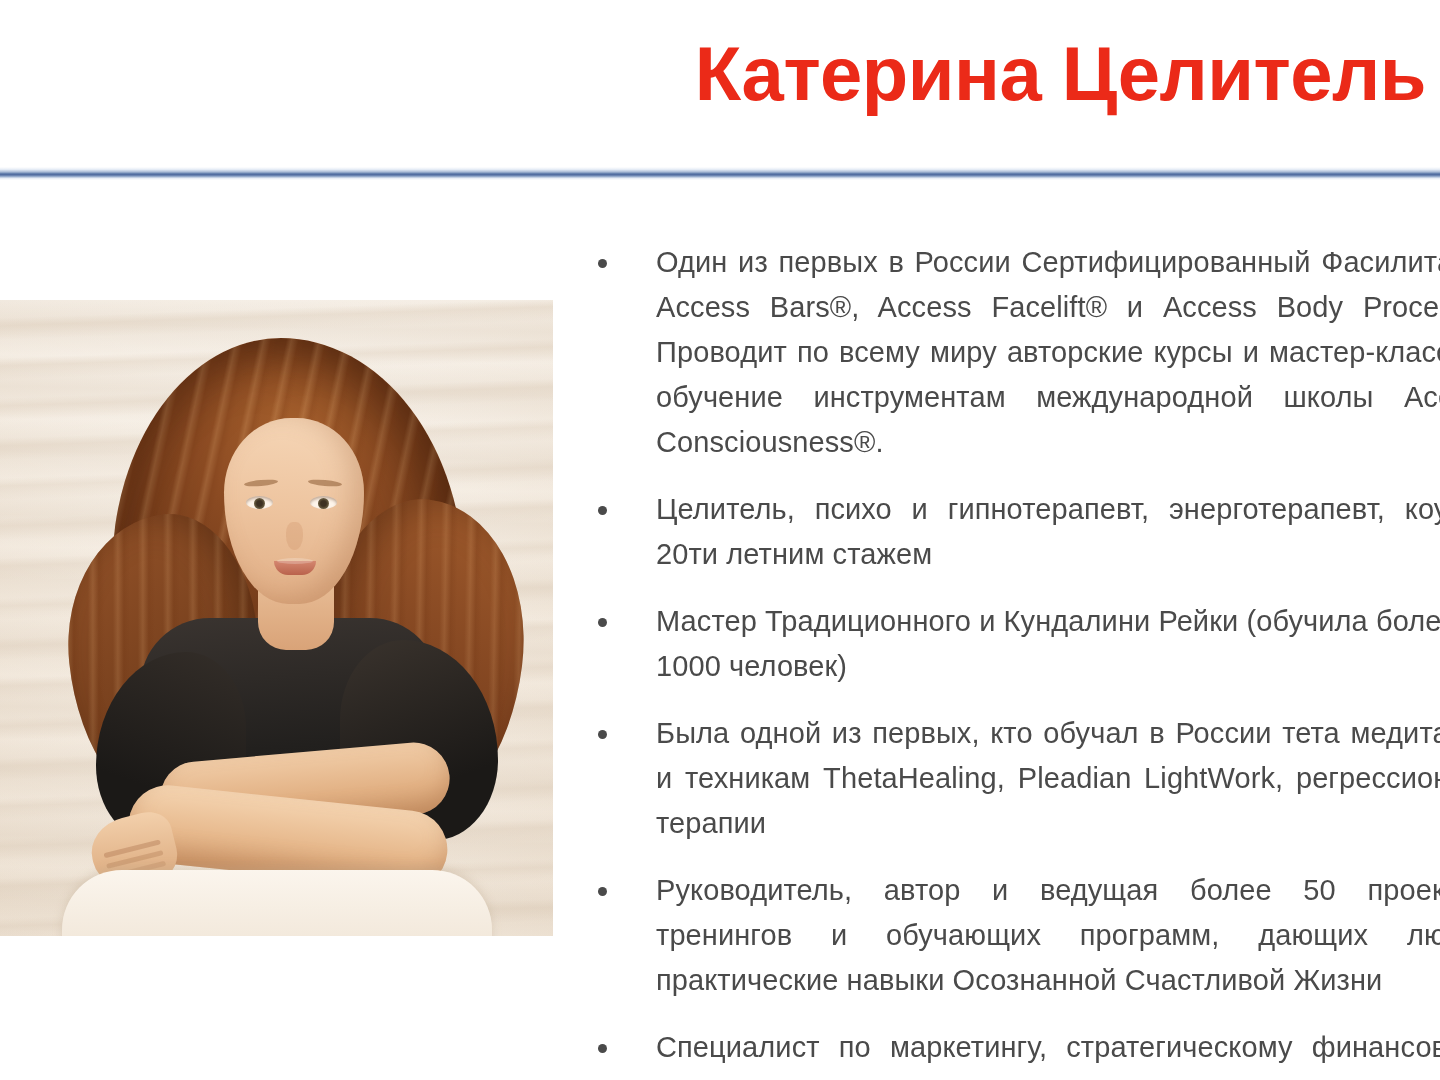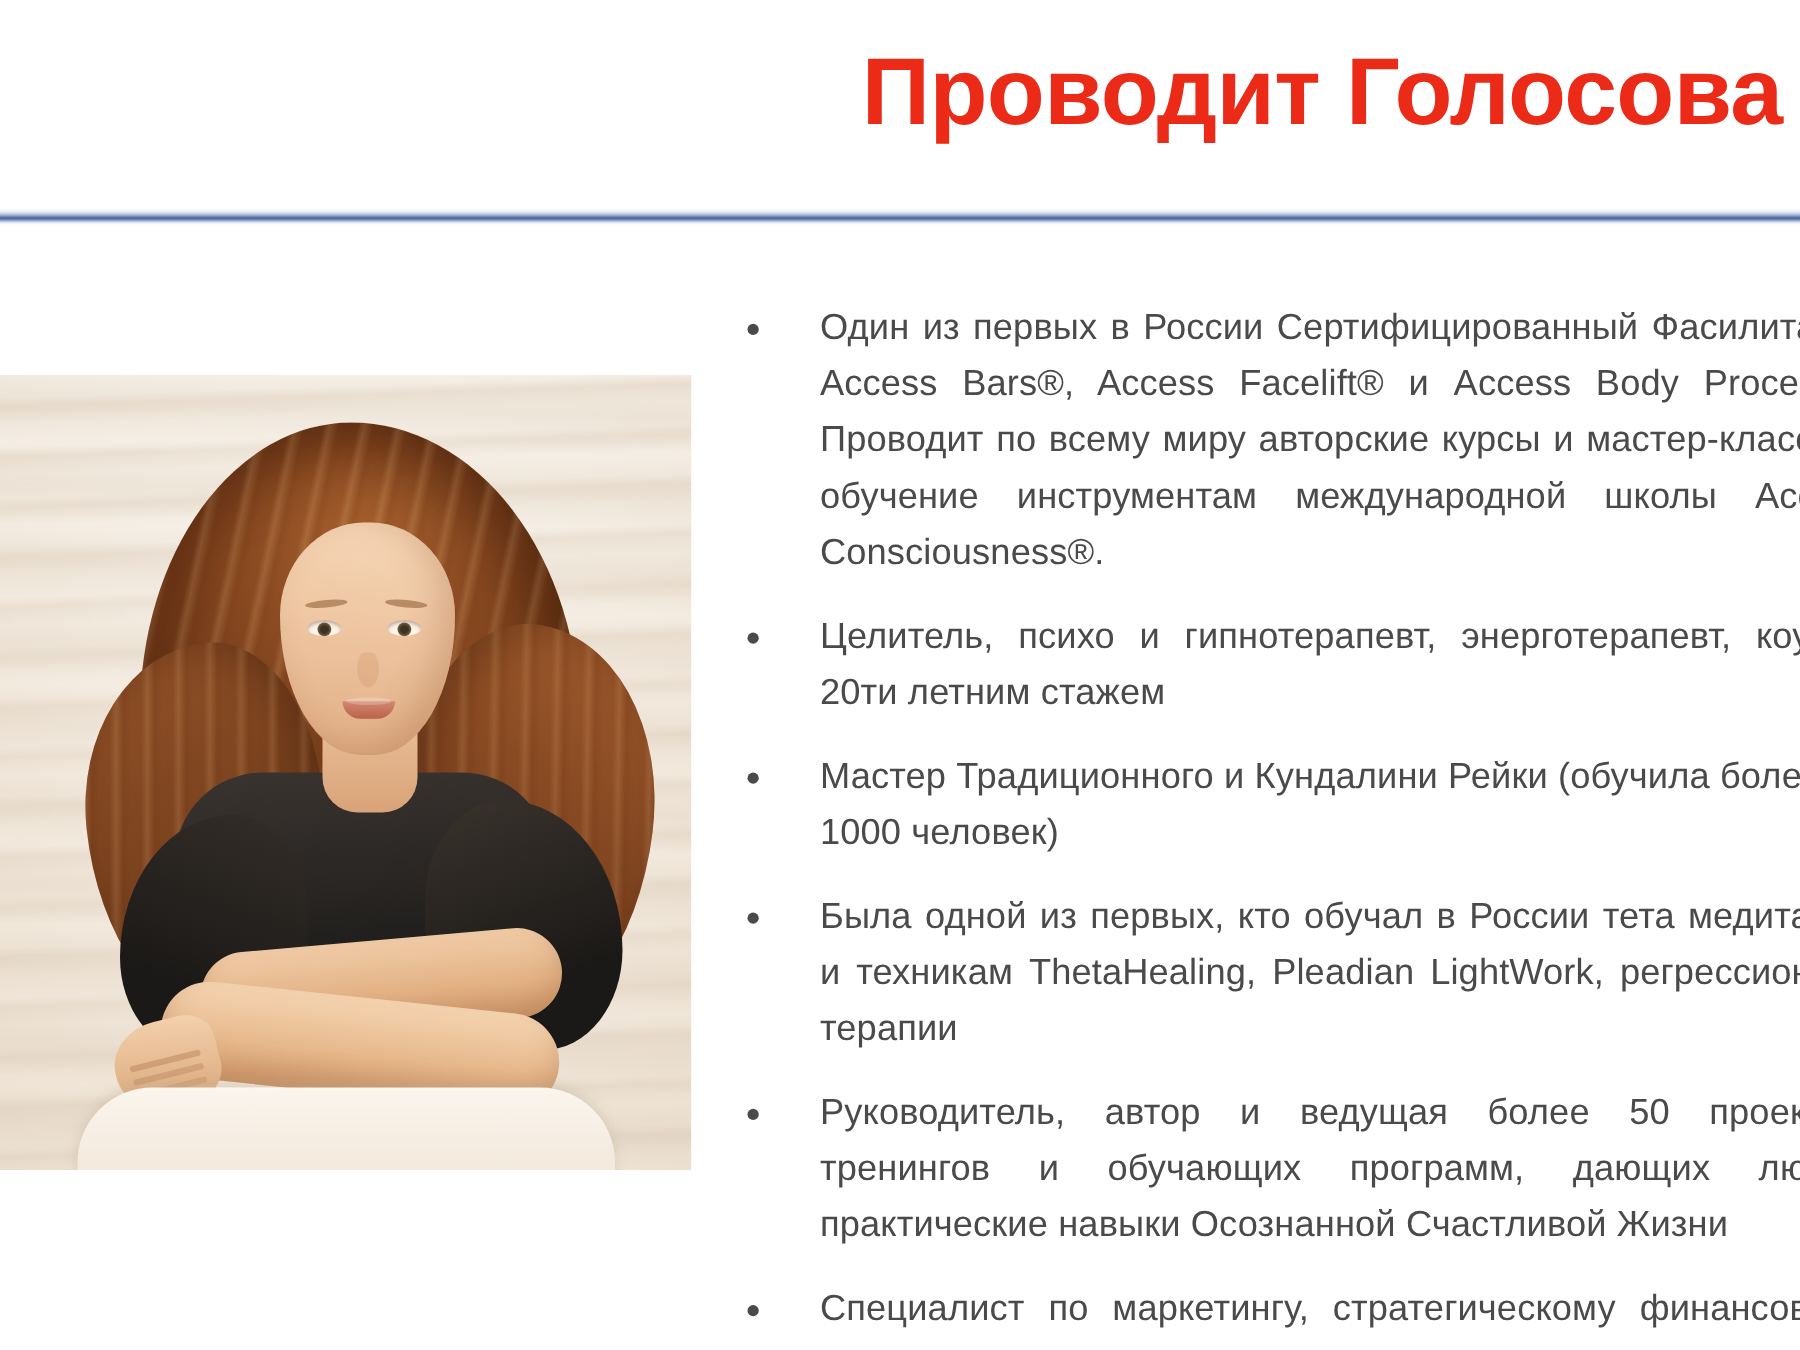--- a/index.html
+++ b/index.html
@@ -285,21 +285,21 @@
   }
   .bullet-text.nojustify { text-align: left; }
   .bullet-row:last-child { margin-bottom: 0; }
 </style>
 </head>
 <body>
 
 <div class="slide">
 
   <div class="title-area">
-    <h1 class="slide-title">Проводит Голосова</h1>
+    <h1 class="slide-title">Катерина Целитель</h1>
   </div>
 
   <div class="divider"></div>
 
   <div class="photo">
     <div class="photo-bg"></div>
     <div class="photo-vignette"></div>
 
     <div class="hair"></div>
     <div class="hair-left"></div>

